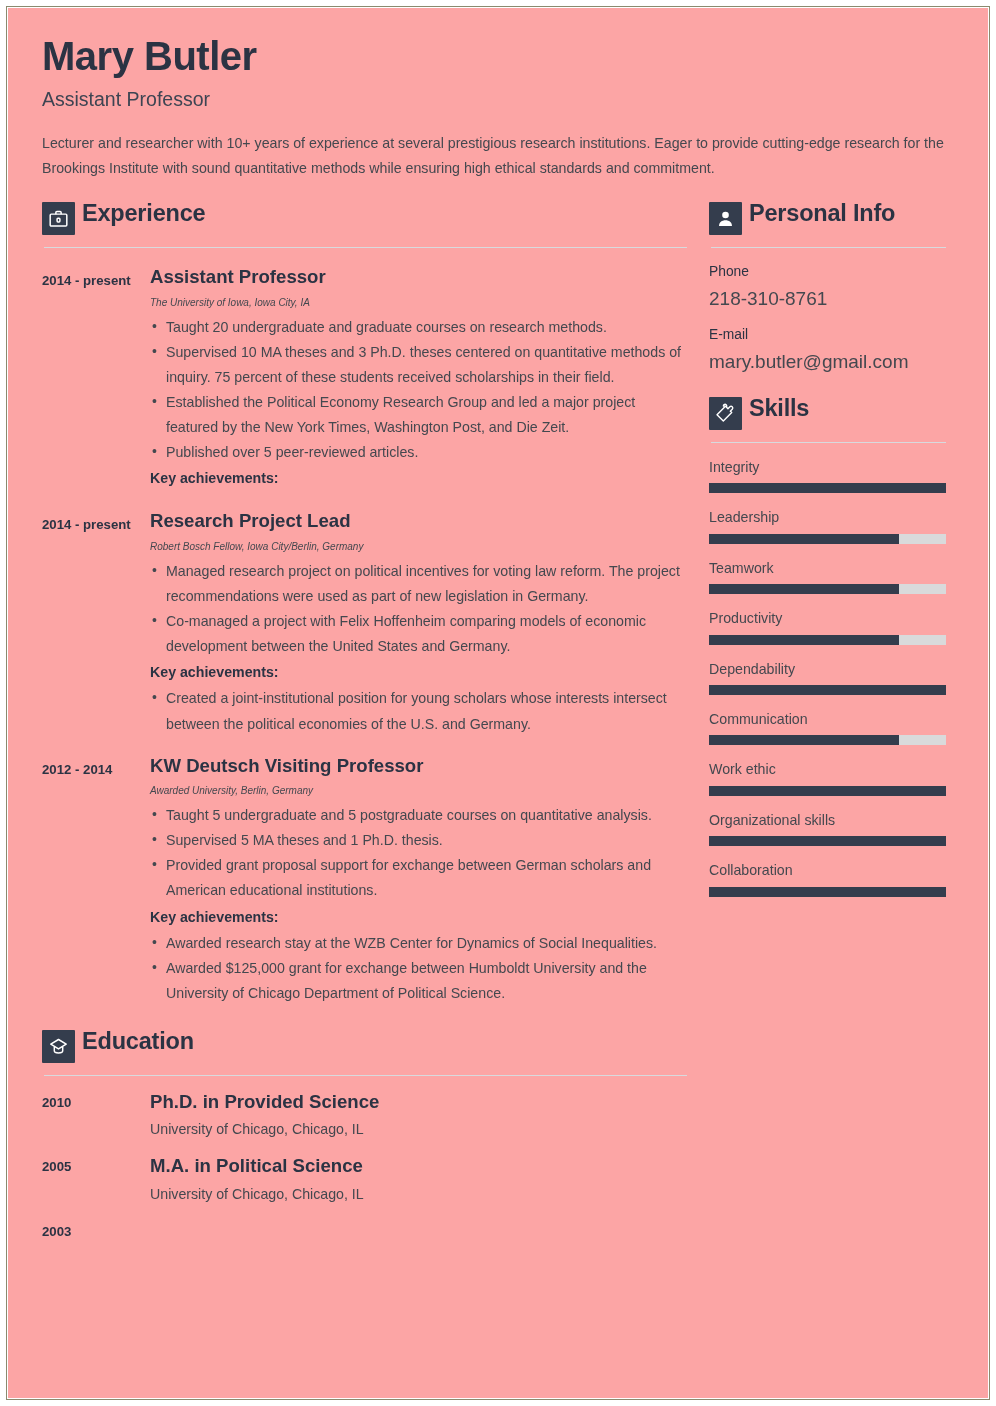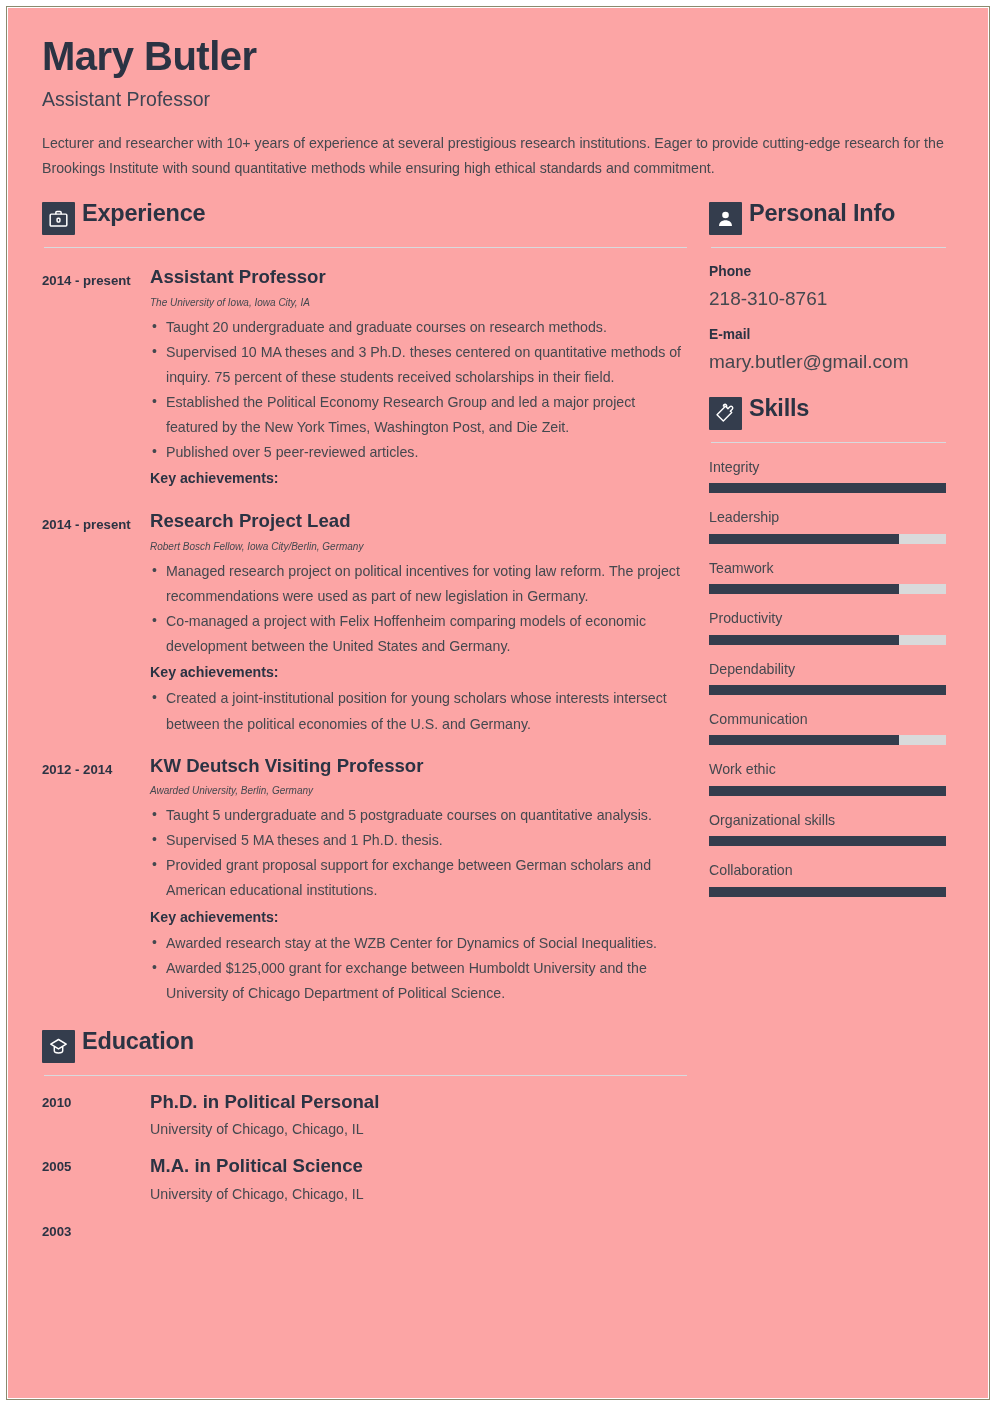--- a/index.html
+++ b/index.html
@@ -198,21 +198,21 @@
     line-height: 1.15;
   }
   .edu-school {
     font-size: 14.2px;
     color: #44484f;
     margin: 0;
     line-height: 1.4;
   }
   .pi-label {
     font-size: 13.8px;
-    font-weight: bold;
+    font-weight: normal;
     color: #2b3343;
     margin: 16px 0 6px 0;
     line-height: 1.2;
   }
   .pi-value {
     font-size: 19px;
     color: #44484f;
     margin: 0;
     line-height: 1.3;
     word-break: break-word;
@@ -334,21 +334,21 @@
                 <path d="M7.2 12.3v4.6c0 1.4 2.2 2.5 4.8 2.5s4.8-1.1 4.8-2.5v-4.6"></path>
               </svg>
             </span>
             <span class="sec-title">Education</span>
           </div>
           <div class="sec-rule"></div>
 
           <div class="edu-entry">
             <div class="edu-date">2010</div>
             <div class="edu-body">
-              <div class="edu-title">Ph.D. in Political Personal</div>
+              <div class="edu-title">Ph.D. in Provided Science</div>
               <div class="edu-school">University of Chicago, Chicago, IL</div>
             </div>
           </div>
 
           <div class="edu-entry">
             <div class="edu-date">2005</div>
             <div class="edu-body">
               <div class="edu-title">M.A. in Political Science</div>
               <div class="edu-school">University of Chicago, Chicago, IL</div>
             </div>

